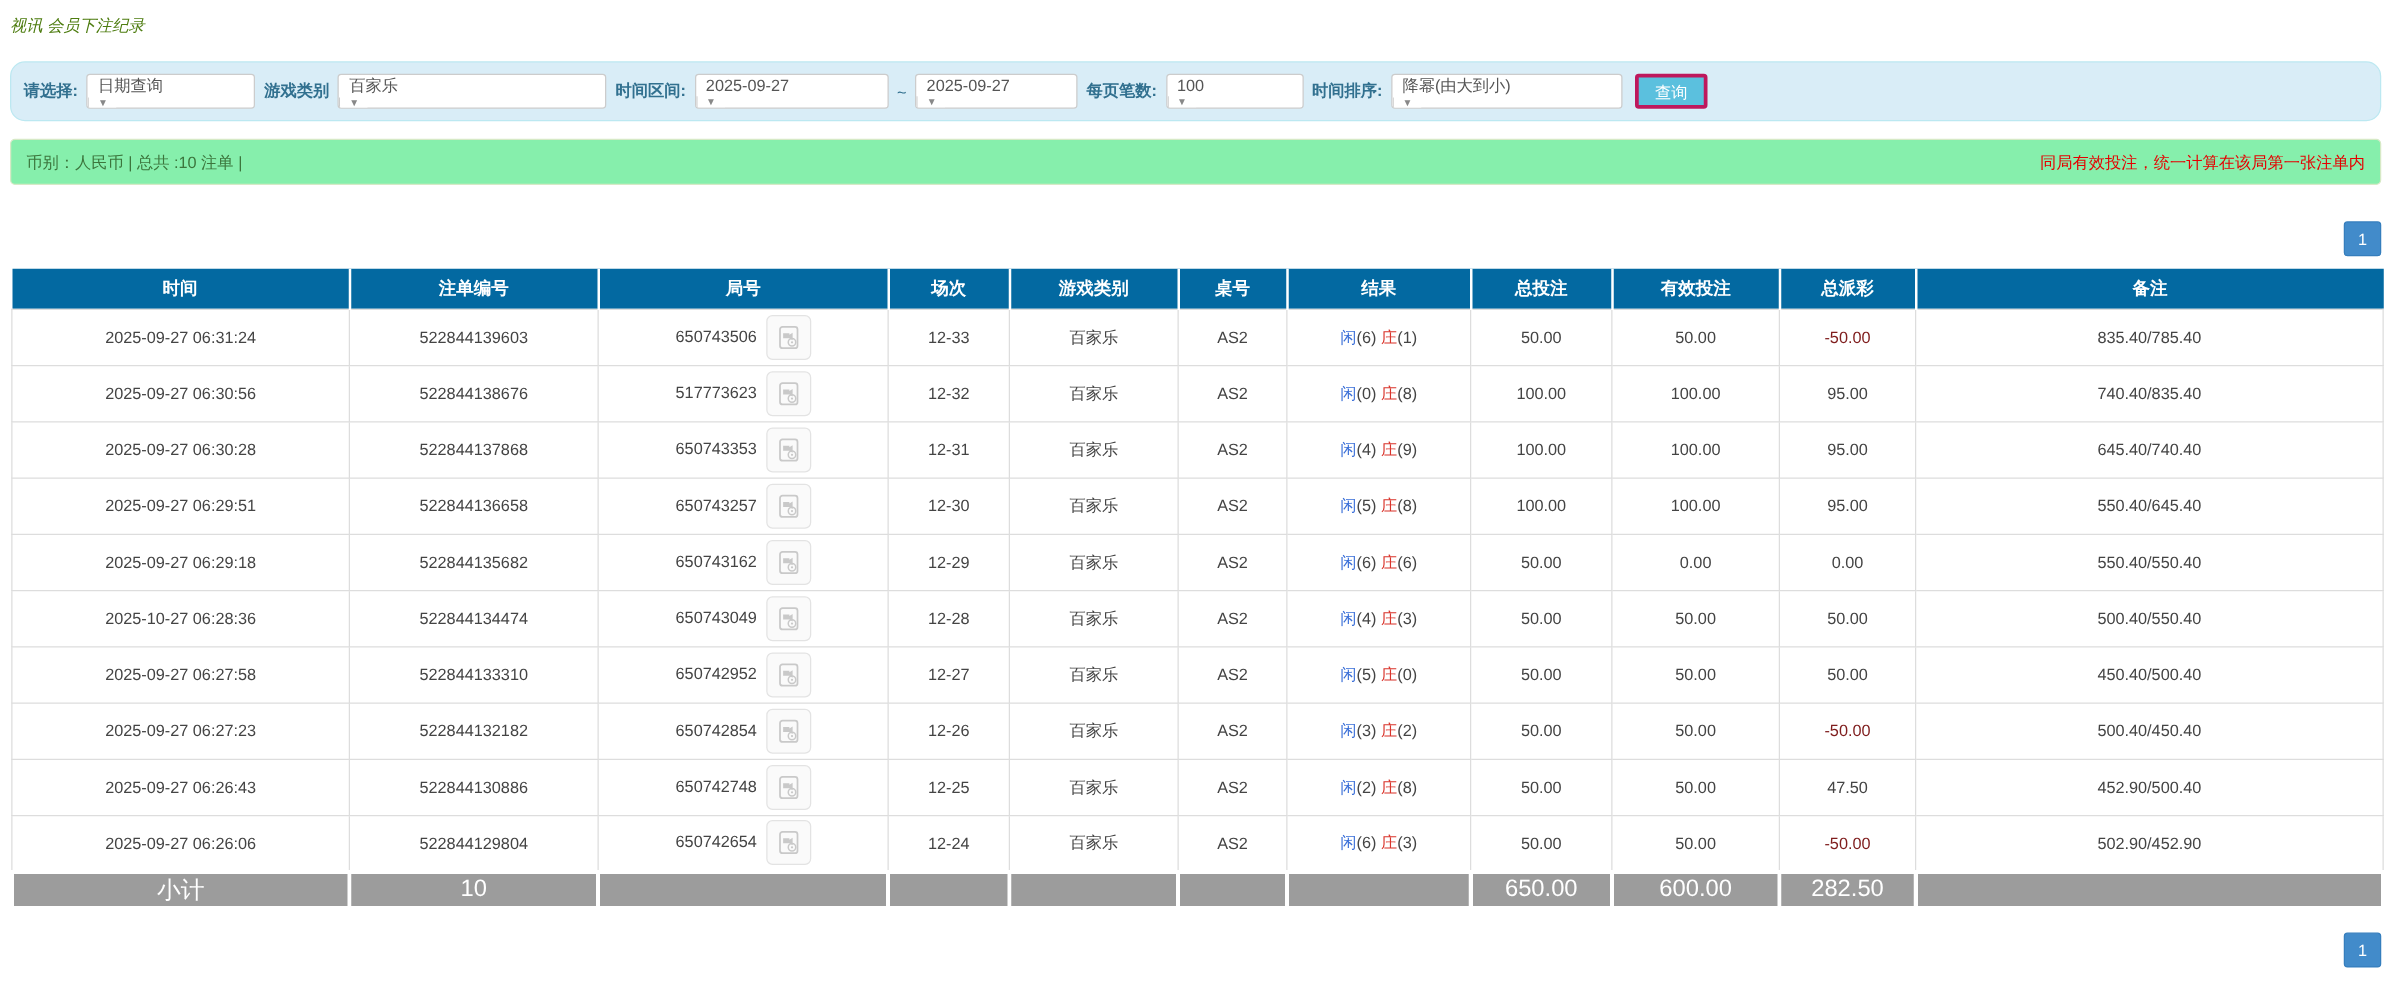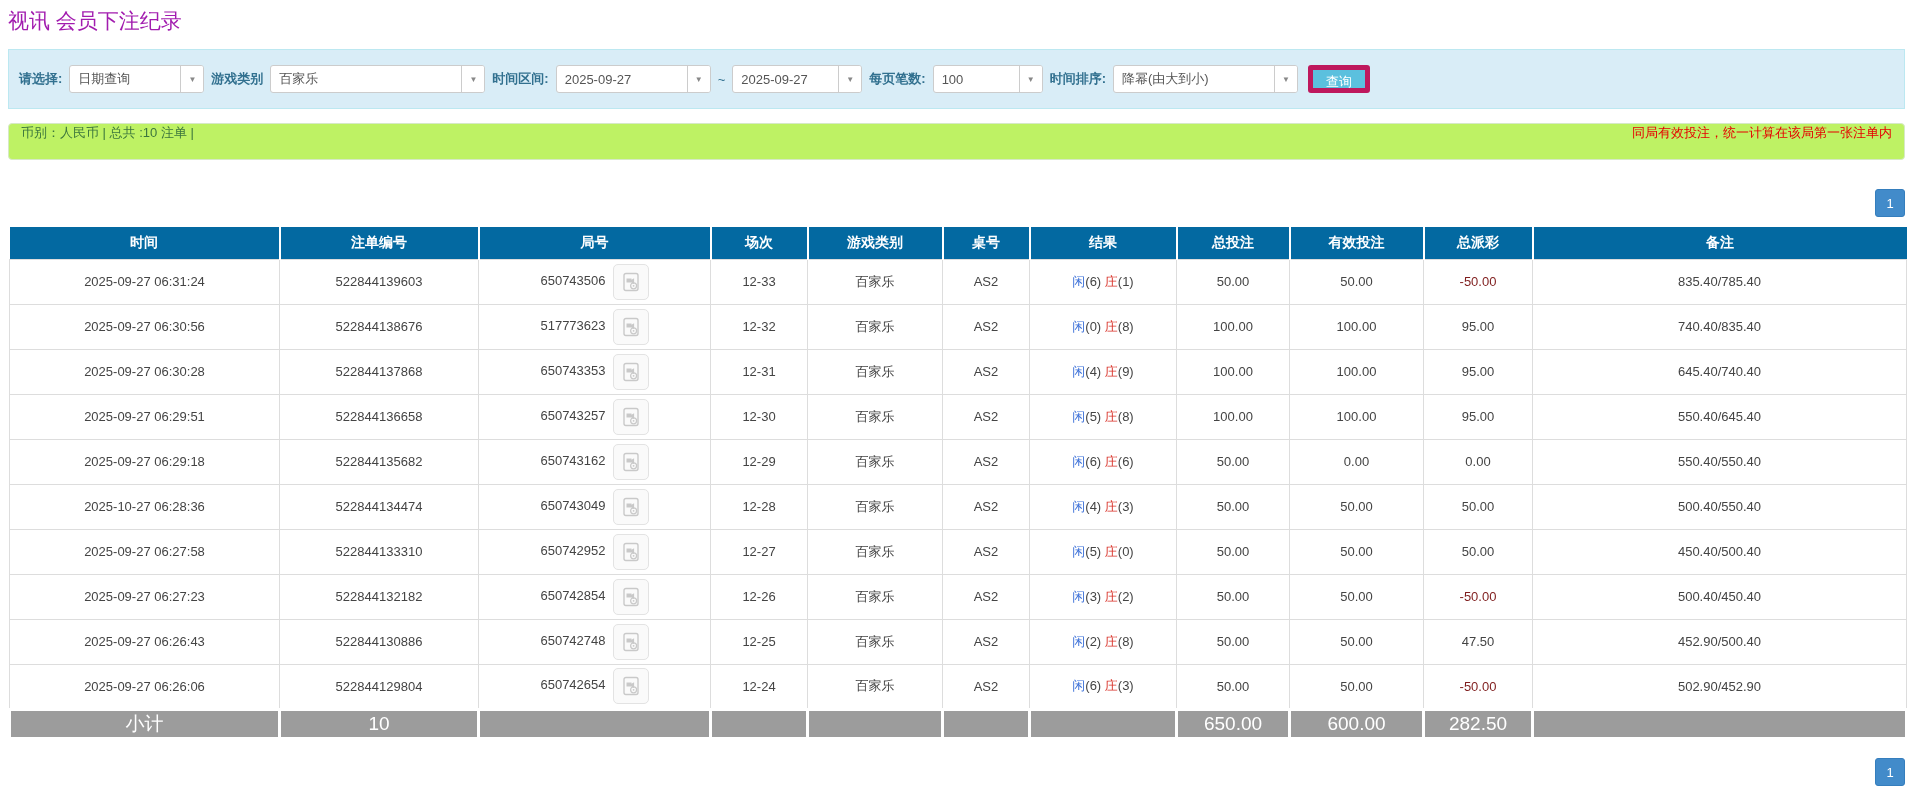--- a/index.html
+++ b/index.html
@@ -4,54 +4,54 @@
 <style>
   * { box-sizing: border-box; }
   html, body { margin: 0; padding: 0; }
   body {
     width: 1913px; height: 796px; overflow: hidden;
     background: #fff;
     font-family: "Liberation Sans", "DejaVu Sans", sans-serif;
     font-size: 13px; color: #444;
   }
   .page-title {
-    margin: 9px 8px 0; font-size: 21px; font-weight: normal;
-    color: #a21caf; height: 24px; line-height: 24px;
+    margin: 9px 8px 0; font-size: 13px; font-weight: normal;
+    color: #4d7c0f; height: 24px; line-height: 24px; font-style: italic;
   }
   
   .filter-bar {
-    margin: 16px 8px 0; height: 60px;
-    background: #d9edf7; border: 1px solid #bce8f1; border-radius: 0;
+    margin: 16px 8px 0; height: 48px;
+    background: #d9edf7; border: 1px solid #bce8f1; border-radius: 12px;
     display: flex; align-items: center; gap: 7px; padding: 0 10px;
   }
   .filter-label { color: #31708f; font-weight: bold; white-space: nowrap; }
   .select {
     height: 28px; background: #fff; border: 1px solid #ccc; border-radius: 3px;
-    display: inline-flex; align-items: stretch; cursor: pointer; overflow: hidden;
+    display: inline-flex; align-items: stretch; cursor: pointer; overflow: hidden; flex-direction: column;
   }
   .select .sel-val {
     display: flex; align-items: center; padding: 0 8px;
     color: #555; white-space: nowrap; flex: 1;
   }
   .select .sel-caret {
     width: 23px; border-left: 1px solid #ccc; background: #fff;
     display: flex; align-items: center; justify-content: center;
     color: #888; font-size: 8px;
   }
   .tilde { color: #31708f; }
   .search-btn {
     height: 28px; padding: 3px 13px; margin-left: 3px;
-    background: #5bc0de; border: 5px solid #be185d; border-radius: 3px;
+    background: #5bc0de; border: 3px solid #be185d; border-radius: 3px;
     color: #fff; font-size: 13px; cursor: pointer;
   }
   
   .summary-bar {
     margin: 14px 8px 0; height: 37px;
-    background: #bef264; border: 1px solid #d6e9c6; border-radius: 4px;
-    display: flex; justify-content: space-between;
+    background: #86efac; border: 1px solid #d6e9c6; border-radius: 4px;
+    display: flex; align-items: center; justify-content: space-between;
     padding: 0 12px;
     gap: 41px;
   }
   .summary-left { color: #3c763d; }
   .summary-right { color: #e60000; }
   
   .pager-top { margin: 29px 8px 0; height: 28px; text-align: right; }
   .pager-bottom { margin: 18px 8px 0; height: 28px; text-align: right; }
   .page-btn {
     display: inline-block; min-width: 30px; height: 28px; line-height: 28px;

